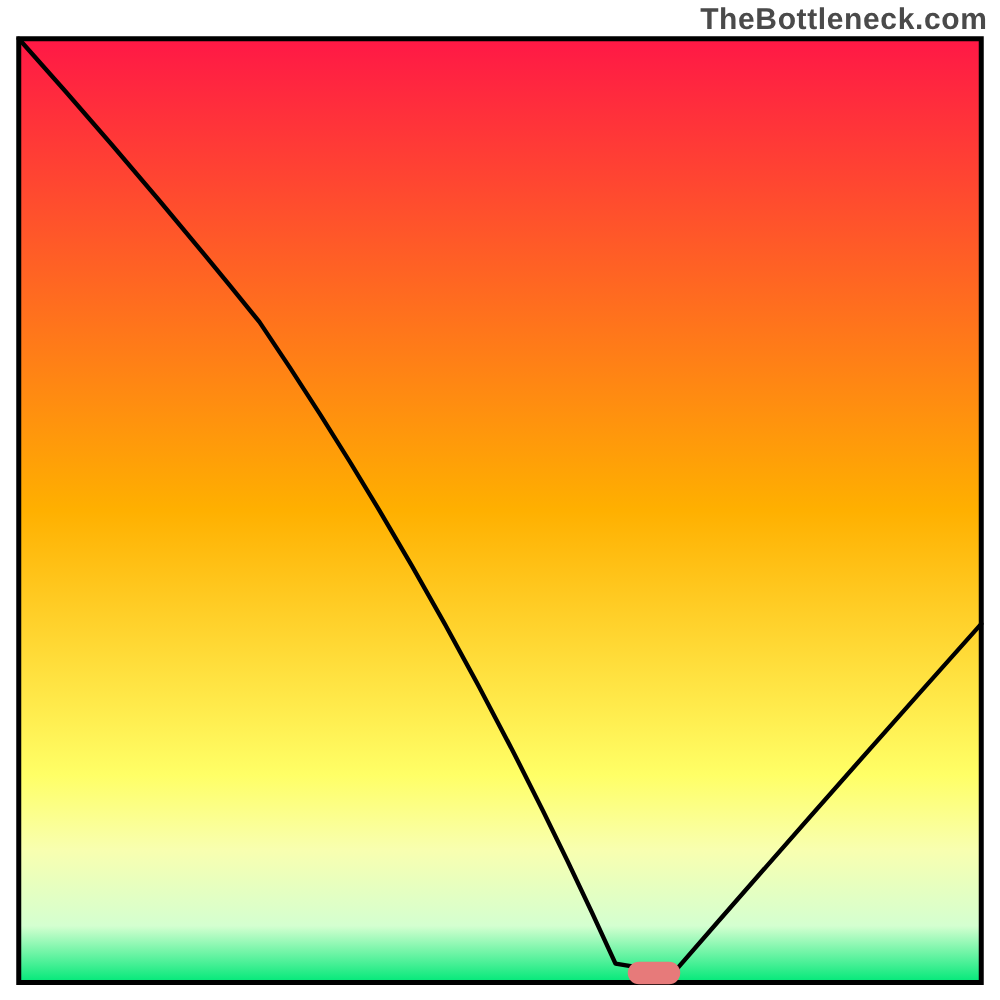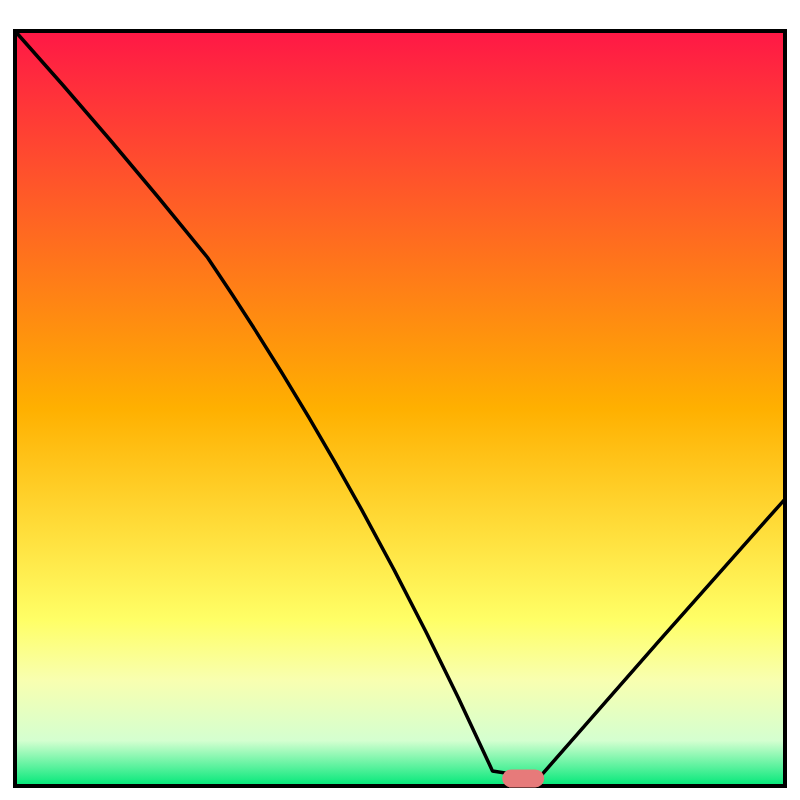--- a/index.html
+++ b/index.html
@@ -26,20 +26,21 @@
     z-index: 3;
   }
   svg {
     display: block;
   }
 </style>
 </head>
 <body>
 
 <div class="chart-wrap">
+  <div class="watermark">TheBottleneck.com</div>
 
   <svg id="chart-svg" width="800" height="800" viewBox="0 0 800 800">
     <defs>
       <linearGradient id="bg-grad" x1="0" y1="0" x2="0" y2="1">
           <stop offset="0%" stop-color="#ff1846"></stop>
           <stop offset="50%" stop-color="#ffb000"></stop>
           <stop offset="78%" stop-color="#ffff66"></stop>
           <stop offset="86%" stop-color="#f8ffb0"></stop>
           <stop offset="94%" stop-color="#d4ffd0"></stop>
           <stop offset="100%" stop-color="#00e878"></stop>

